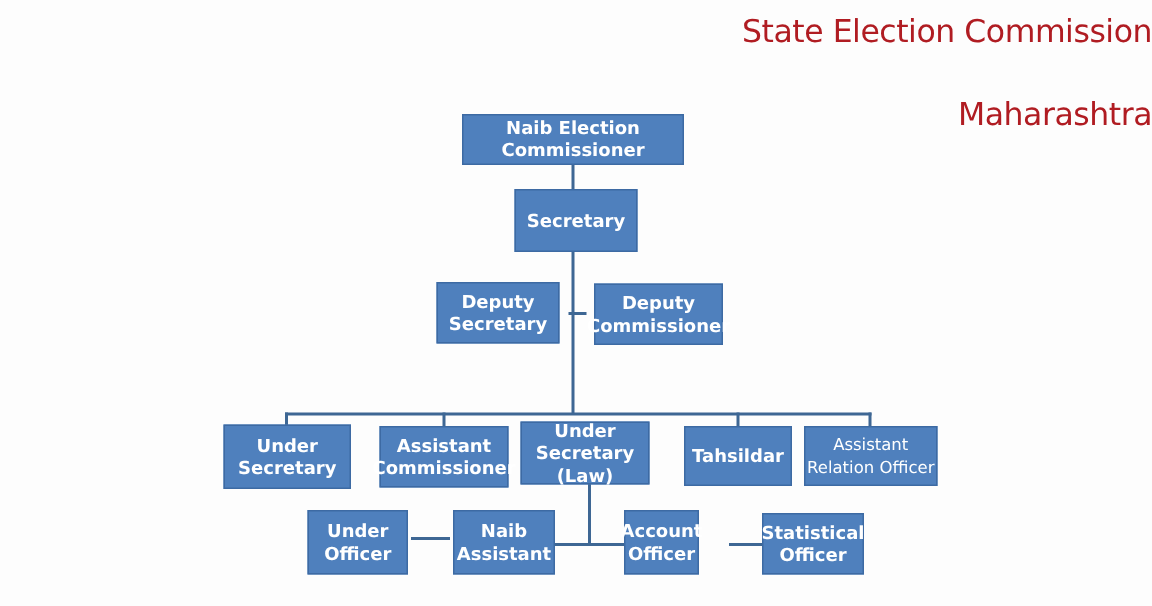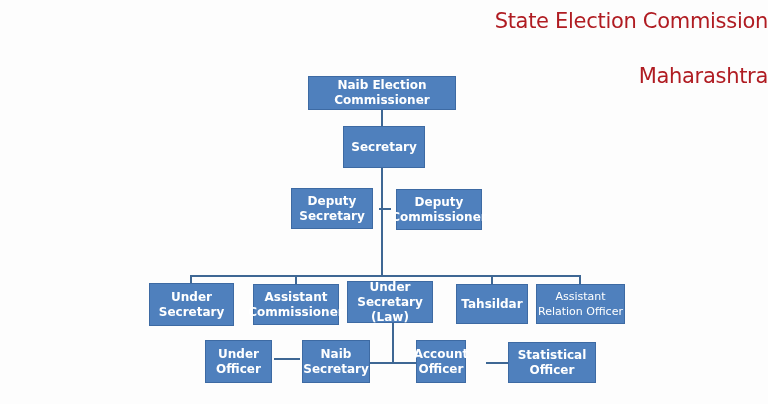--- a/index.html
+++ b/index.html
@@ -64,22 +64,22 @@
     <span style="font-weight:normal;font-size:11px;">Assistant
 Relation Officer</span>
   </div>
 
 <div class="box" style="left:205px;top:340px;width:67px;height:43px;">
     <span>Under
 Officer</span>
   </div>
 <div class="box" style="left:302px;top:340px;width:68px;height:43px;">
     <span>Naib
-Secretary</span>
+Assistant</span>
   </div>
 <div class="box" style="left:416px;top:340px;width:50px;height:43px;">
     <span>Account
 Officer</span>
   </div>
-<div class="box" style="left:508px;top:342px;width:88px;height:41px;">
+<div class="box" style="left:508px;top:342px;width:68px;height:41px;">
     <span>Statistical
 Officer</span>
   </div>
 
 </body></html>

